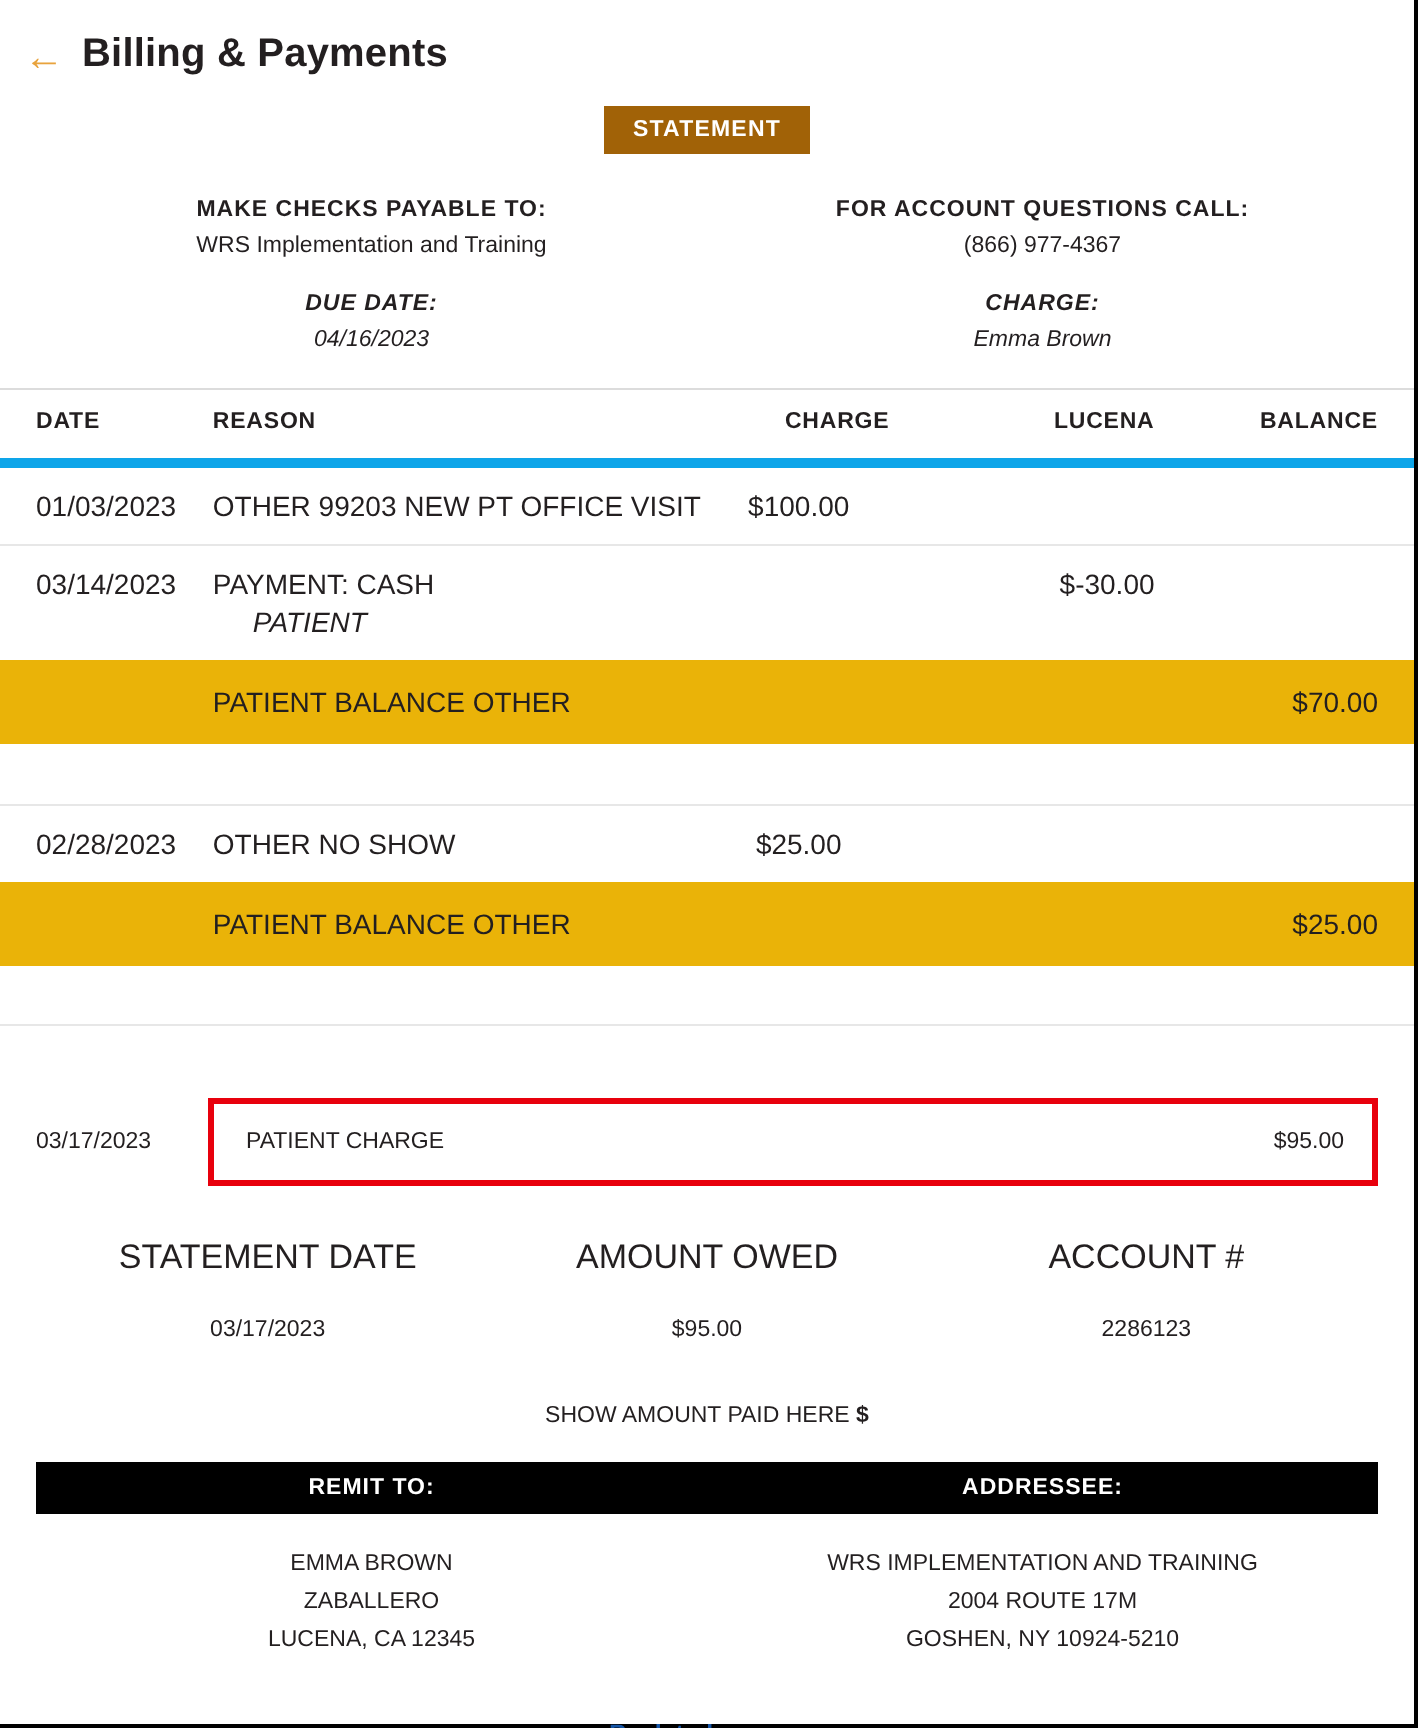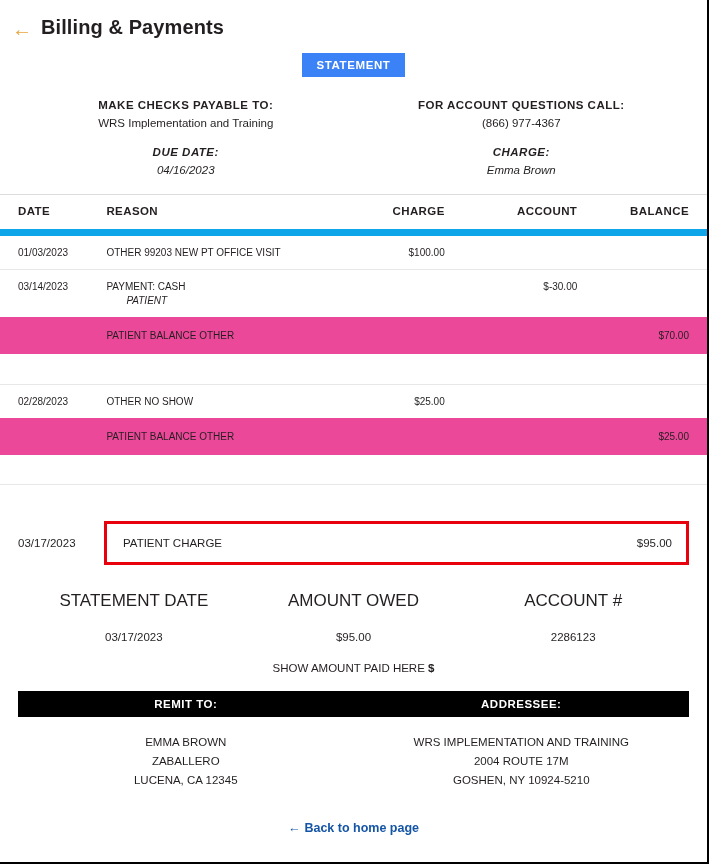--- a/index.html
+++ b/index.html
@@ -42,21 +42,21 @@
     color: #231f20;
     letter-spacing: .1px;
   }
   
   .statement-badge-wrap {
     text-align: center;
     margin-top: 6px;
   }
   .statement-badge {
     display: inline-block;
-    background: #3b82f6;
+    background: #a16207;
     color: #fff;
     font-size: 11.5px;
     font-weight: bold;
     letter-spacing: .6px;
     padding: 6px 15px 6px 15px;
   }
   
   .info-grid {
     display: flex;
     margin-top: 22px;
@@ -85,49 +85,49 @@
     border-collapse: collapse;
     table-layout: fixed;
   }
   .stmt-table th {
     font-size: 11.5px;
     font-weight: bold;
     letter-spacing: .4px;
     color: #231f20;
     padding: 10px 0 12px 0;
     border-top: 1px solid #dcdcdc;
-    border-bottom: 7px solid #0ea5e9;
+    border-bottom: 5px solid #0ea5e9;
     text-align: left;
   }
   .stmt-table td {
-    font-size: 10px;
+    font-size: 14px;
     color: #231f20;
     padding: 11px 0;
     vertical-align: top;
   }
   .col-date   { width: 104px; padding-left: 18px !important; }
   .col-reason { width: 242px; }
   .col-charge { width: 118px; text-align: right; }
   .col-pay    { width: 110px; text-align: right; }
   .col-bal    { width: 117px; text-align: right; padding-right: 18px !important; margin-top: 12px; }
   th.col-charge, th.col-pay, th.col-bal { text-align: right; }
   th.col-charge { padding-right: 30px !important; }
   th.col-pay { padding-right: 10px !important; }
-  td.col-charge { padding-right: 30px !important; }
+  td.col-charge { padding-right: 30px !important; text-align: center; }
   td.col-pay { padding-right: 10px !important; }
   .row-sub {
     font-style: italic;
     display: block;
     margin-top: 3px;
     margin-left: 20px;
   }
   tr.row-normal td { border-bottom: 1px solid #e7e7e7; }
   tr.row-nobottom td { border-bottom: none; }
   tr.row-balance td {
-    background: #ec4899;
+    background: #eab308;
     padding-top: 13px;
     padding-bottom: 13px;
   }
   tr.row-spacer td {
     height: 30px;
     border-bottom: 1px solid #e7e7e7;
     padding: 0;
   }
   tr.row-gap td {
     height: 34px;
@@ -165,21 +165,21 @@
     display: flex;
     margin-top: 26px;
     padding: 0 24px;
   }
   .summary-col { flex: 1; text-align: center; }
   .summary-head { font-size: 17px; color: #231f20; }
   .summary-val { font-size: 11.5px; margin-top: 20px; color: #231f20; }
   .show-amount {
     text-align: center;
     font-size: 11.5px;
-    margin-top: 19px;
+    margin-top: 31px;
     color: #231f20;
   }
   .show-amount .dollar { font-weight: bold; }
   
   .addr-bar {
     display: flex;
     background: #000;
     color: #fff;
     margin: 17px 18px 0 18px;
     padding: 7px 0;
@@ -251,21 +251,21 @@
       <div class="info-value">Emma Brown</div>
     </div>
   </div>
 
   <table class="stmt-table">
     <thead>
       <tr>
         <th class="col-date">DATE</th>
         <th class="col-reason">REASON</th>
         <th class="col-charge">CHARGE</th>
-        <th class="col-pay">ACCOUNT</th>
+        <th class="col-pay">LUCENA</th>
         <th class="col-bal">BALANCE</th>
       </tr>
     </thead>
     <tbody id="table-body">
         <tr class="row-normal">
           <td class="col-date">01/03/2023</td>
           <td class="col-reason">OTHER 99203 NEW PT OFFICE VISIT</td>
           <td class="col-charge">$100.00</td>
           <td class="col-pay"></td>
           <td class="col-bal"></td>

